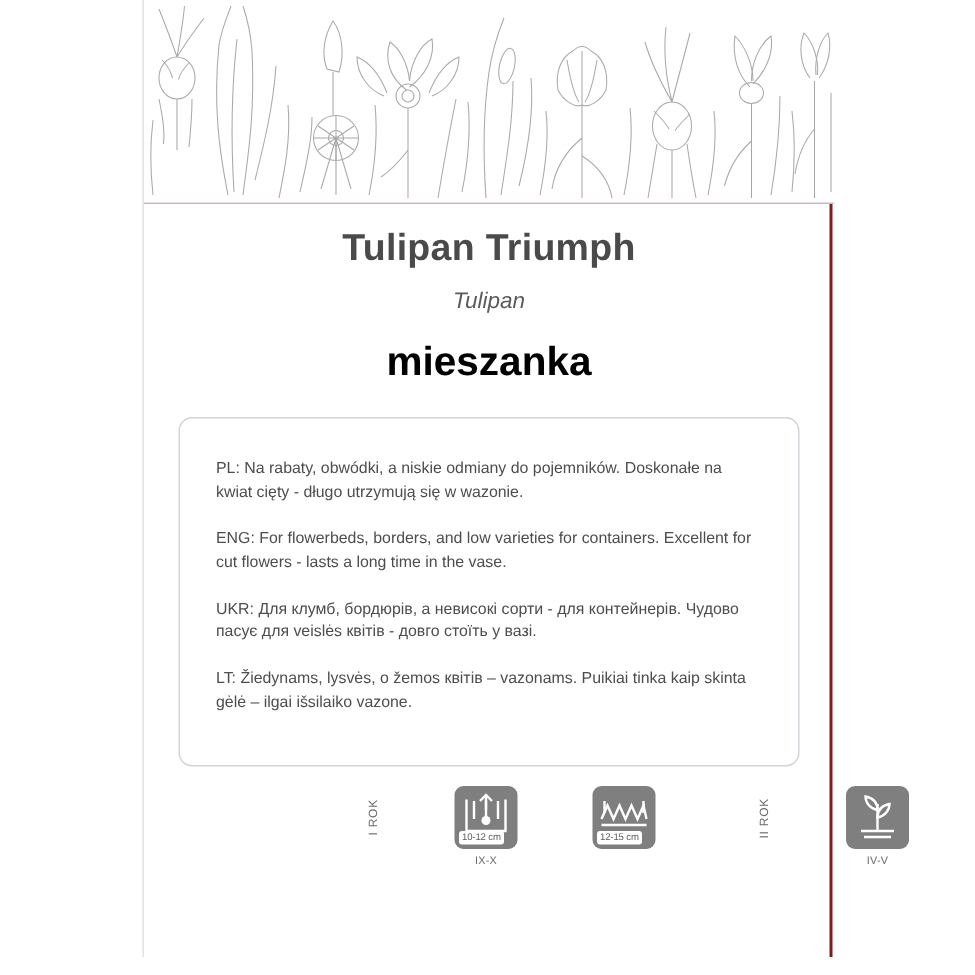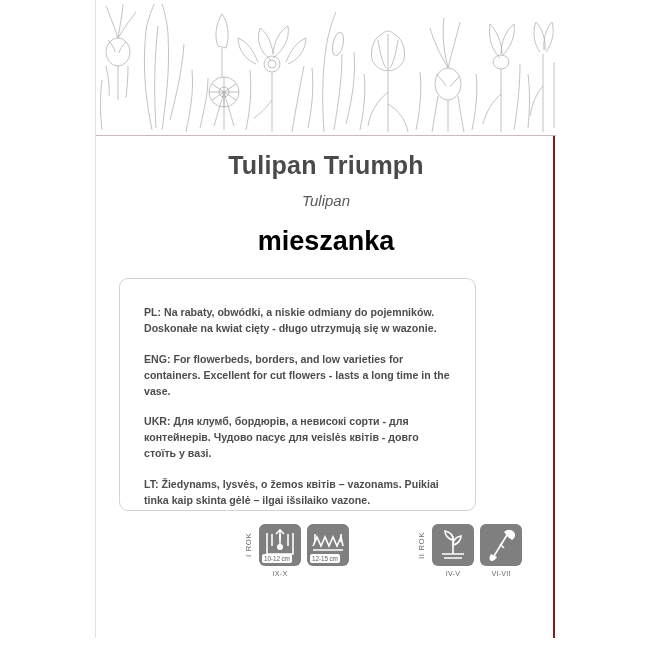--- a/index.html
+++ b/index.html
@@ -59,45 +59,45 @@
   .variety {
     font-size: 27px;
     font-weight: bold;
     color: #000000;
     margin: 17px 0 0 0;
   }
 
   .desc-box {
     position: absolute;
     left: 23px; top: 278px;
-    width: 357px; height: 233px;
+    width: 414px; height: 233px;
     border: 1px solid #d8d0d8;
     border-radius: 9px;
     padding: 26px 24px 0 24px;
-    font-weight: bold;
   }
   .desc-para {
     font-size: 10.6px;
     line-height: 1.5;
     color: #4d4d4d;
     margin: 0 0 15px 0;
   }
   .desc-para .lang { }
 
   
   .icons-row {
     position: absolute;
     left: 23px; top: 524px;
     width: 414px; height: 70px;
     display: flex;
     align-items: flex-start;
   }
   .icon-group {
     display: flex;
     align-items: flex-start;
+    gap: 44px;
   }
   .group-left { margin-left: 125px; }
   .group-right { margin-left: 62px; }
 
   .year-label {
     font-size: 8px;
     color: #6b6b6b;
     letter-spacing: 0.5px;
     writing-mode: vertical-rl;
     transform: rotate(180deg);

